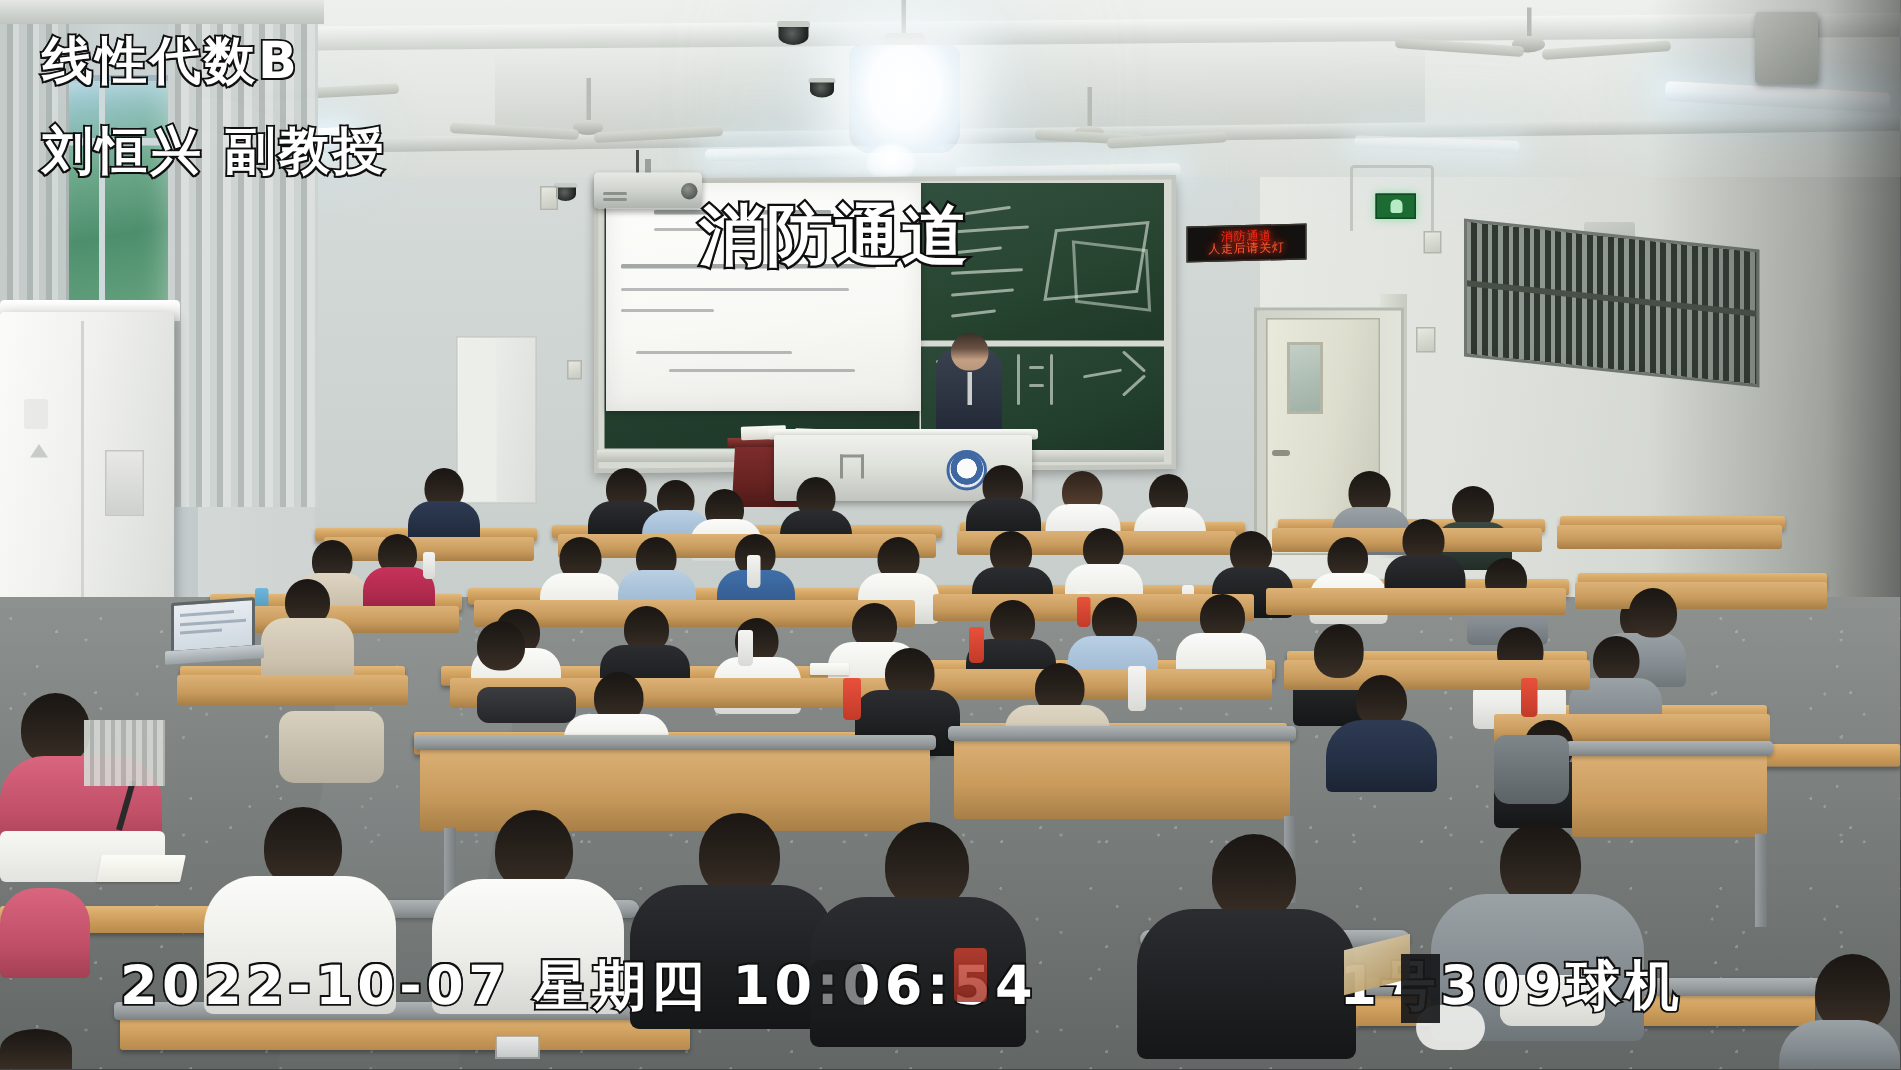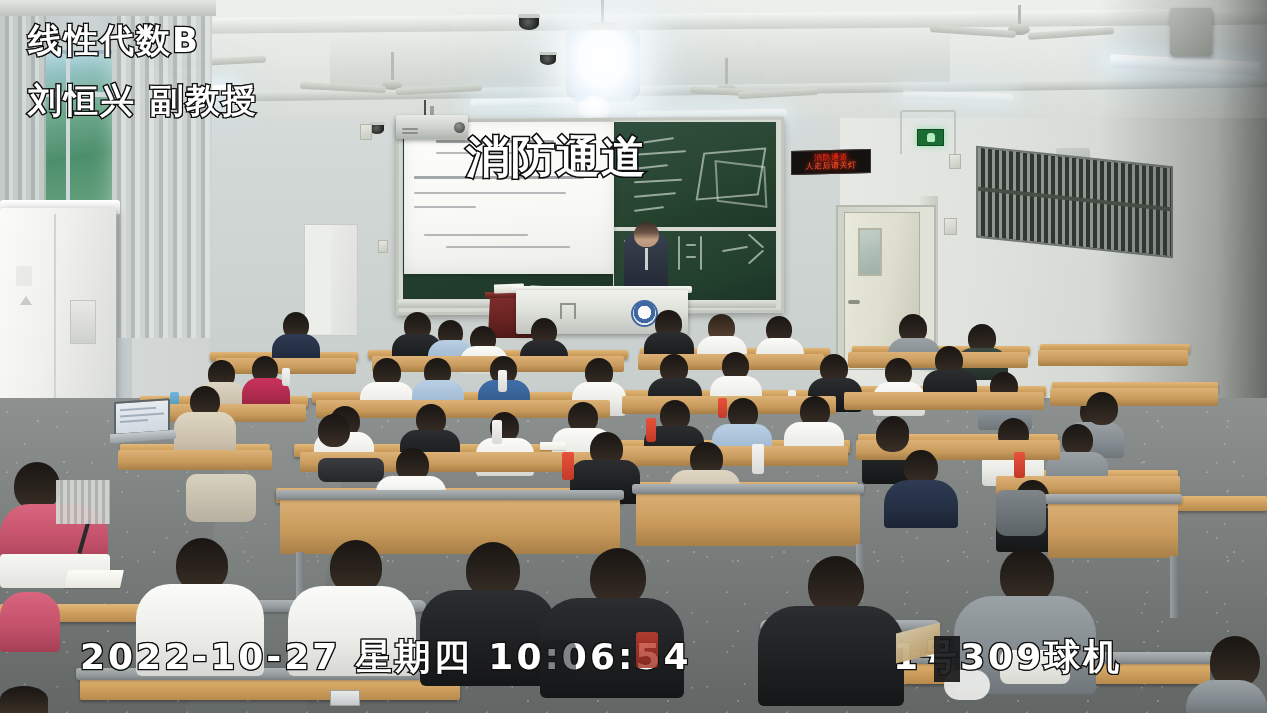--- a/index.html
+++ b/index.html
@@ -868,21 +868,21 @@
   <div class="layer lap-line" style="left:120px;top:420px;width:28px;transform:skewY(-4deg);"></div>
   <div class="layer" id="laptop-base"></div>
 
   <div class="layer" style="left:56px;top:480px;width:54px;height:44px;background:repeating-linear-gradient(90deg,#d7dad5 0 4px,#b4b8b3 4px 7px);opacity:.9;"></div>
 
   <div class="layer" style="left:330px;top:690px;width:30px;height:16px;background:linear-gradient(180deg,#e8eaea,#c6c9c9);border:1px solid #9aa0a0;box-sizing:border-box;"></div>
 
   <div class="osd" id="osd-course">线性代数B</div>
   <div class="osd" id="osd-teacher">刘恒兴  副教授</div>
   <div class="osd" id="osd-live">消防通道</div>
-  <div class="osd" id="osd-datetime">2022-10-27 星期四 10:06:54</div>
+  <div class="osd" id="osd-datetime">2022-10-07 星期四 10:06:54</div>
   <div class="osd" id="osd-camera">1号309球机</div>
 
   <div class="occluder" style="left:896px;top:628px;width:44px;height:30px;background:linear-gradient(160deg,#d8c9a8,#b89a63);transform:skewY(-14deg);opacity:.95;"></div>
   <div class="occluder" style="left:934px;top:636px;width:26px;height:46px;background:#17181a;opacity:.92;"></div>
   <div class="occluder" style="left:540px;top:640px;width:36px;height:40px;background:#1a1b1d;opacity:.55;border-radius:8px;"></div>
   <div class="occluder" style="left:636px;top:632px;width:22px;height:36px;background:linear-gradient(180deg,#d24030,#9d2d20);opacity:.8;border-radius:3px;"></div>
 
 </div>
 
 </body></html>

